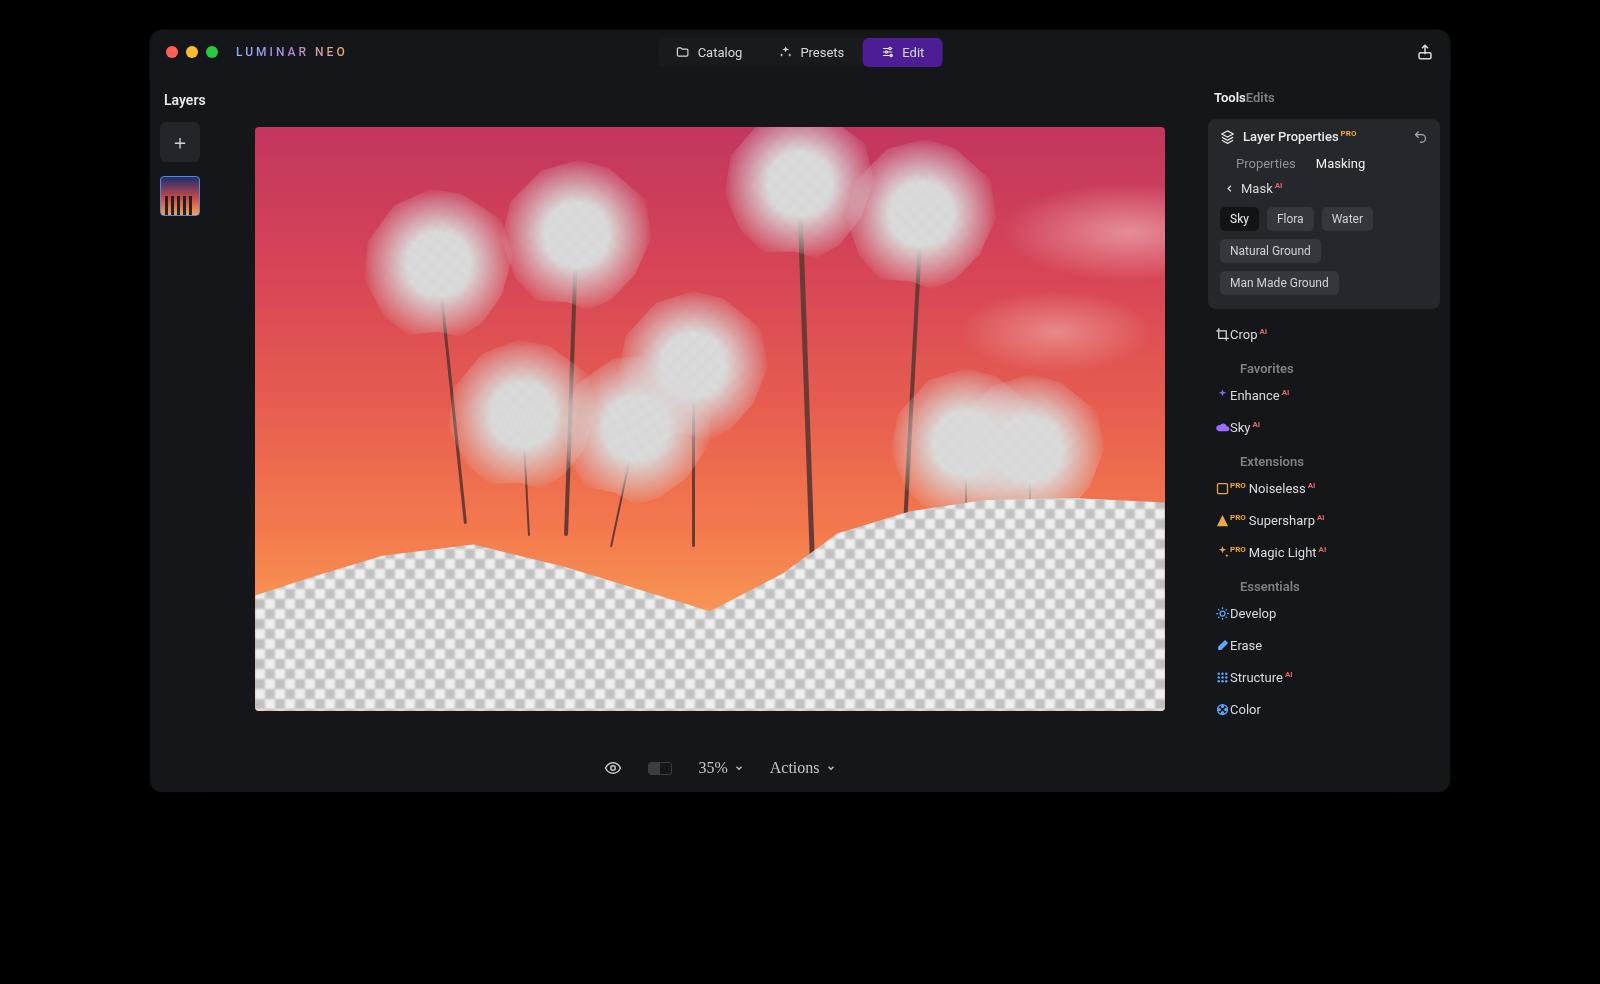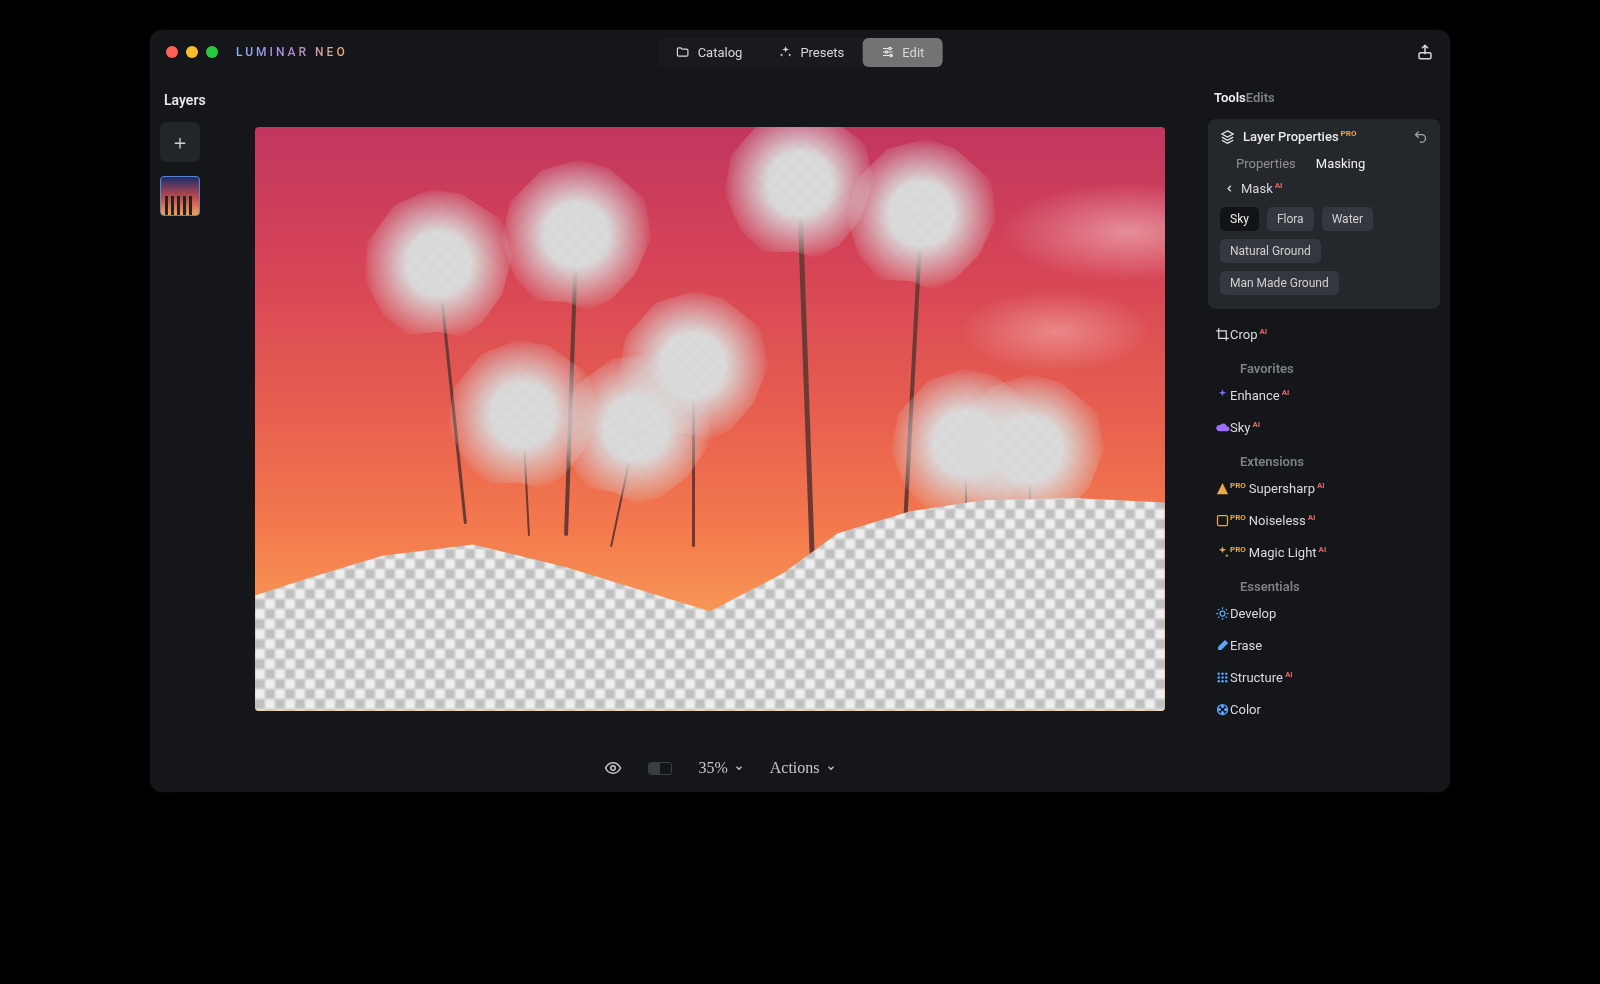--- a/index.html
+++ b/index.html
@@ -60,21 +60,21 @@
   .mode-btn {
     display: flex;
     align-items: center;
     gap: 8px;
     padding: 7px 18px;
     font-size: 13px;
     color: #d6d8db;
     border-radius: 6px;
     cursor: pointer;
   }
-  .mode-btn.active { background: #737373; }
+  .mode-btn.active { background: #4c1d95; }
   .share {
     margin-left: auto;
     width: 18px; height: 18px;
     color: #d6d8db;
   }
   
   .body {
     flex: 1;
     display: flex;
     min-height: 0;
@@ -453,33 +453,33 @@
           <svg width="15" height="15" viewBox="0 0 24 24" fill="#9a6cff">
               <path d="M19 18H7a5 5 0 1 1 1.2-9.85A6 6 0 0 1 19 10a4 4 0 0 1 0 8z"></path>
             </svg>
         </span>
         <span><span>Sky</span><span class="ai-sup">AI</span></span>
       </div>
 
       <div class="section-label">Extensions</div>
       <div class="tool-row">
         <span class="icon">
+          <svg width="15" height="15" viewBox="0 0 24 24" fill="none" stroke="#e7a94a" stroke-width="2">
+              <rect x="4" y="4" width="16" height="16" rx="2"></rect>
+            </svg>
+        </span>
+        <span><span class="pro-sup" style="margin-right:3px;margin-left:0">PRO</span><span>Noiseless</span><span class="ai-sup">AI</span></span>
+      </div>
+      <div class="tool-row">
+        <span class="icon">
           <svg width="15" height="15" viewBox="0 0 24 24" fill="#e7a94a">
               <path d="M12 3l9 18H3z"></path>
             </svg>
         </span>
         <span><span class="pro-sup" style="margin-right:3px;margin-left:0">PRO</span><span>Supersharp</span><span class="ai-sup">AI</span></span>
-      </div>
-      <div class="tool-row">
-        <span class="icon">
-          <svg width="15" height="15" viewBox="0 0 24 24" fill="none" stroke="#e7a94a" stroke-width="2">
-              <rect x="4" y="4" width="16" height="16" rx="2"></rect>
-            </svg>
-        </span>
-        <span><span class="pro-sup" style="margin-right:3px;margin-left:0">PRO</span><span>Noiseless</span><span class="ai-sup">AI</span></span>
       </div>
       <div class="tool-row">
         <span class="icon">
           <svg width="15" height="15" viewBox="0 0 24 24" fill="#e7a94a">
               <path d="M12 2l1.5 4L18 7.5 13.5 9 12 13l-1.5-4L6 7.5 10.5 6 12 2zM19 14l.8 2.2L22 17l-2.2.8L19 20l-.8-2.2L16 17l2.2-.8L19 14z"></path>
             </svg>
         </span>
         <span><span class="pro-sup" style="margin-right:3px;margin-left:0">PRO</span><span>Magic Light</span><span class="ai-sup">AI</span></span>
       </div>
 

